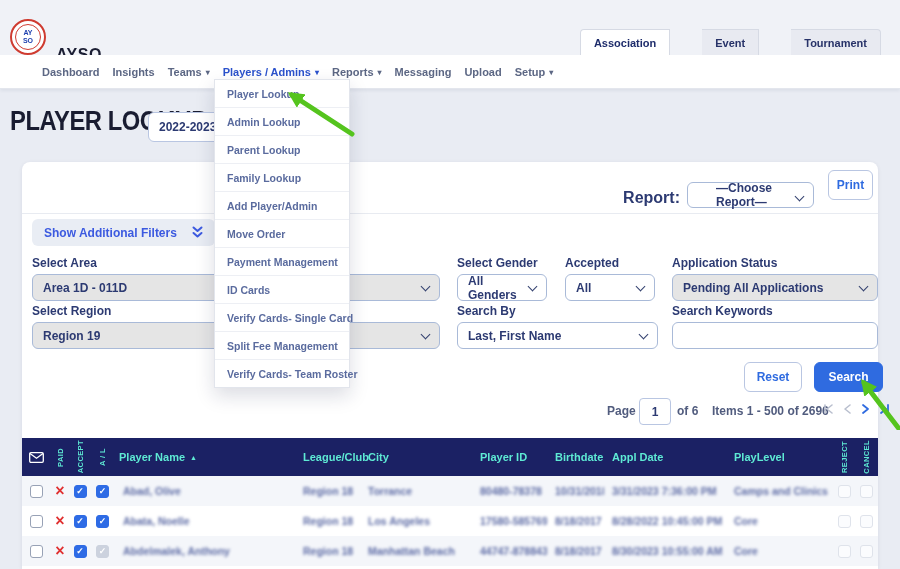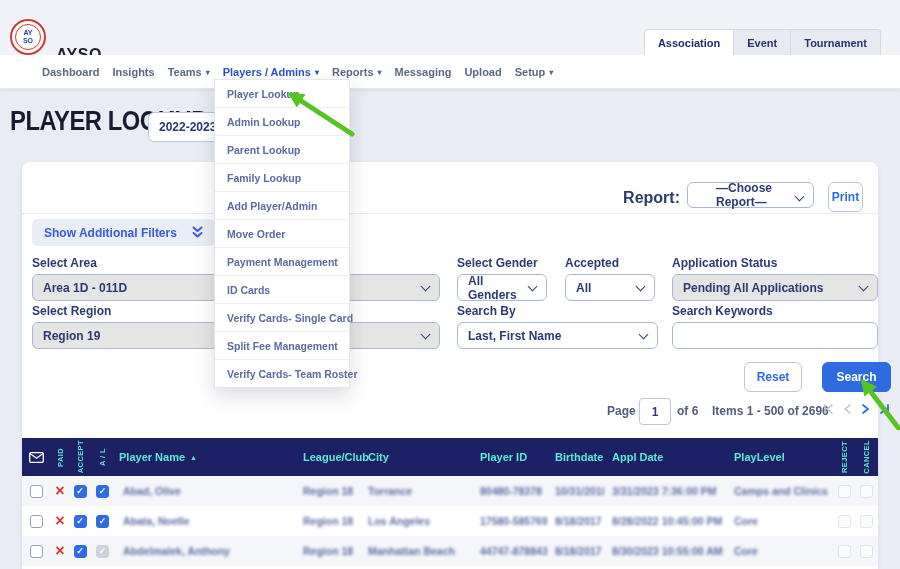--- a/index.html
+++ b/index.html
@@ -11,21 +11,21 @@
   .brand{position:absolute;left:10px;top:9px;display:flex;align-items:center;gap:10px;}
   .logo{width:36px;height:36px;border-radius:50%;background:#fff;border:2px solid #cf3b30;
         display:flex;align-items:center;justify-content:center;box-sizing:border-box;}
   .logo-inner{width:24px;height:24px;border-radius:50%;border:1px solid #cf3b30;display:flex;flex-direction:column;
         align-items:center;justify-content:center;font-size:7px;font-weight:800;color:#1d3fae;line-height:1.05;}
   .brand-name{font-size:16px;font-weight:800;color:#1b1e33;letter-spacing:.5px;margin-top:37px;}
 
   
   .top-tabs{position:absolute;right:19px;top:29px;display:flex;height:26px;z-index:6;}
   .tab{padding:0 13px;display:flex;align-items:center;font-size:11px;font-weight:700;color:#273268;
-       background:#e8eaf1;border:1px solid #d6dae4;border-bottom:none;cursor:pointer;}
+       background:#e8eaf1;border:1px solid #d6dae4;border-bottom:none;cursor:pointer;margin-left:32px;}
   .tab + .tab{border-left:none;}
   .tab:first-child{border-radius:4px 0 0 0;}
   .tab:last-child{border-radius:0 4px 0 0;}
   .tab.active{background:#fff;color:#1e2c6b;}
 
   
   .navbar{position:absolute;left:0;top:55px;width:900px;height:34px;background:#fff;
           border-bottom:1px solid #e3e6ed;box-shadow:0 2px 3px rgba(20,30,70,.06);
           display:flex;align-items:center;gap:13px;padding-left:42px;box-sizing:border-box;z-index:4;}
   .nav-item{font-size:11px;font-weight:700;color:#5c6784;display:flex;align-items:center;gap:4px;cursor:pointer;white-space:nowrap;}
@@ -49,30 +49,30 @@
   .fld.gray{background:#e5e5e5;}
   .fld .chev{position:absolute;right:10px;top:8px;width:6px;height:6px;border-right:1.8px solid #33406f;
              border-bottom:1.8px solid #33406f;transform:rotate(45deg);}
   .fld.report{top:20px;left:665px;width:127px;height:26px;padding-left:28px;}
   .fld.report .chev{top:10px;}
   input.fld{cursor:text;padding:0 10px;}
   .btn{position:absolute;height:30px;border-radius:6px;font-size:12px;font-weight:700;display:flex;align-items:center;
        justify-content:center;box-sizing:border-box;cursor:pointer;}
   .btn.ghost{background:#fff;border:1px solid #b9c6e2;color:#2f6be0;}
   .btn.primary{background:#2f6be0;border:1px solid #2f6be0;color:#fff;}
-  .print{top:20px;left:806px;width:35px;}
+  .print{top:8px;left:806px;width:45px;}
   .head-divider{position:absolute;top:51px;left:0;width:856px;border-top:1px solid #e8ebf1;}
 
   .pill{position:absolute;left:10px;top:57px;height:27px;background:#e9edf4;border-radius:6px;display:flex;
         align-items:center;gap:15px;padding:0 12px;font-size:12px;font-weight:700;color:#3c5ae0;cursor:pointer;}
 
   .flabel{position:absolute;font-size:12px;font-weight:700;color:#2c3a72;white-space:nowrap;}
 
   .reset{top:200px;left:722px;width:58px;}
-  .search{top:200px;left:792px;width:69px;margin-left:8px;}
+  .search{top:200px;left:792px;width:69px;}
 
   
   .pager{position:absolute;top:236px;left:0;width:856px;height:26px;font-size:12px;font-weight:600;color:#515c7e;}
   .pg-label{position:absolute;left:585px;top:6px;}
   .pg-box{position:absolute;left:617px;top:0;width:30px;height:25px;border:1px solid #b9c6e2;border-radius:4px;
           display:flex;align-items:center;justify-content:center;color:#2c3a72;font-weight:700;background:#fff;}
   .pg-of{position:absolute;left:655px;top:6px;}
   .pg-items{position:absolute;left:690px;top:6px;}
   .pg-icons{position:absolute;left:800px;top:5px;display:flex;gap:9px;align-items:center;}
   .pg-icons svg{display:block;cursor:pointer;}

